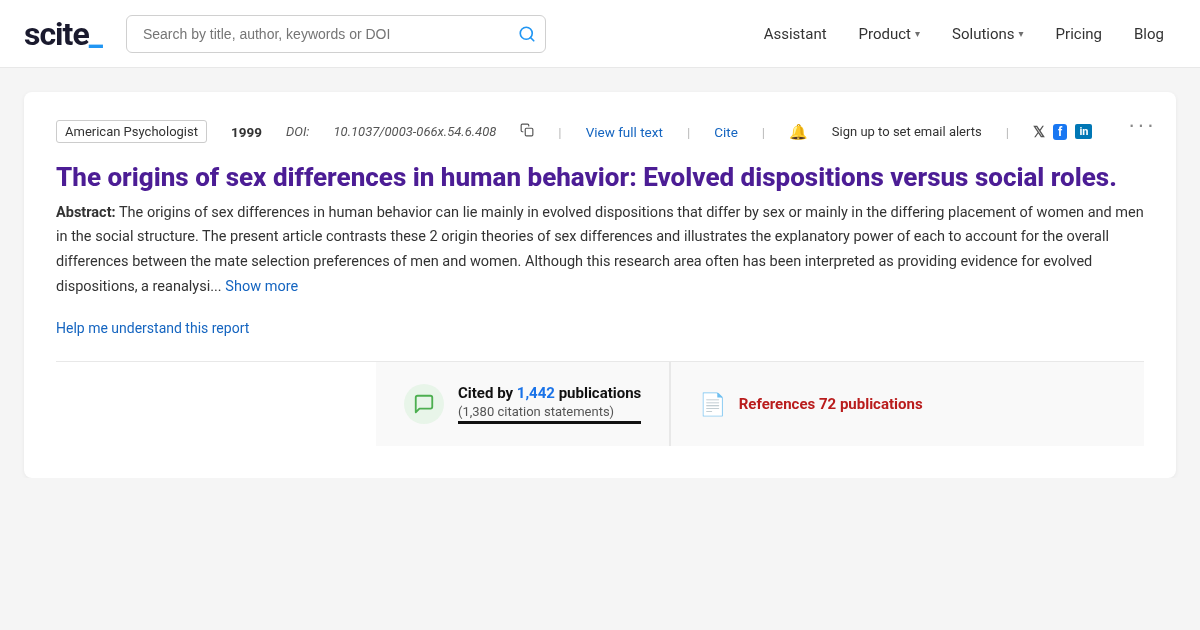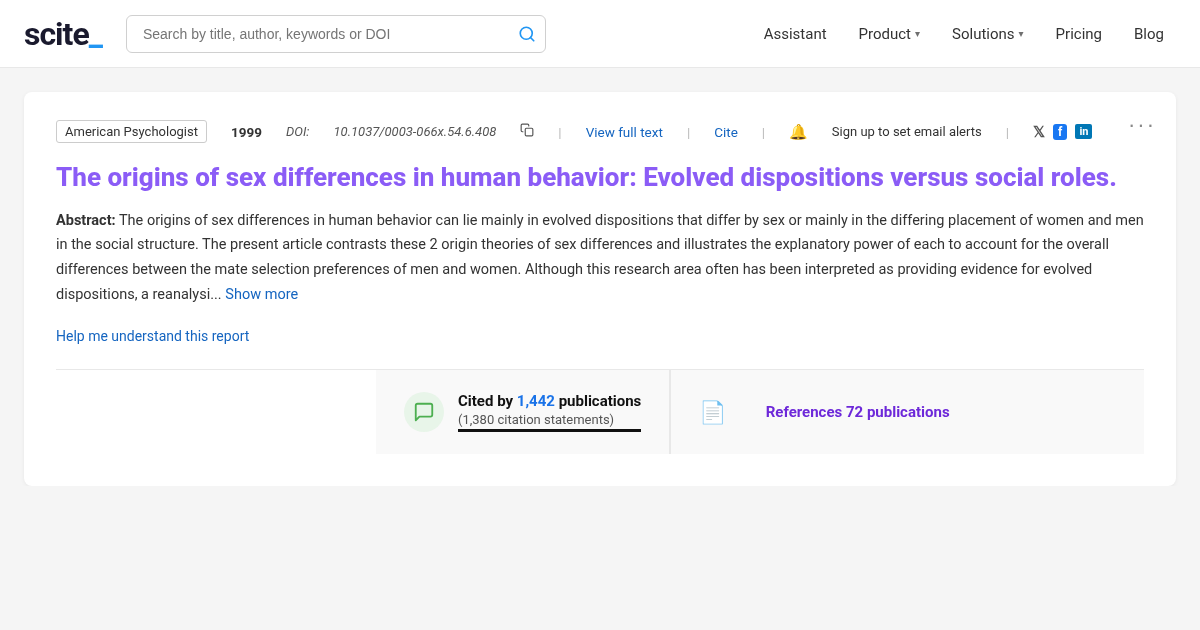--- a/index.html
+++ b/index.html
@@ -127,22 +127,22 @@
       cursor: pointer;
       color: #888;
       letter-spacing: 2px;
     }
 
     
     .paper-title {
       font-size: 26px;
       font-weight: 800;
       line-height: 1.3;
-      color: #8b5cf6;
-      margin-bottom: 14px;
+      color: #4c1d95;
+      margin-bottom: 6px;
     }
     .authors {
       font-size: 14px;
       color: #555;
       margin-bottom: 20px;
     }
     .abstract-section {
       font-size: 14.5px;
       line-height: 1.7;
       color: #333;
@@ -202,21 +202,21 @@
       display: flex;
       align-items: center;
       gap: 12px;
       padding: 22px 28px;
       flex: 1;
     }
     .refs-icon {
       font-size: 22px;
       color: #888;
     }
-    .refs-text { font-size: 15px; font-weight: 700; color: #6d28d9; margin-left: 27px; }
+    .refs-text { font-size: 15px; font-weight: 700; color: #b91c1c; }
   </style>
 </head>
 <body>
 
 <nav class="navbar">
   <a class="logo">
     scite<span>_</span>
   </a>
   <div class="search-wrapper">
     <input class="search-input" type="text" placeholder="Search by title, author, keywords or DOI" style="">

